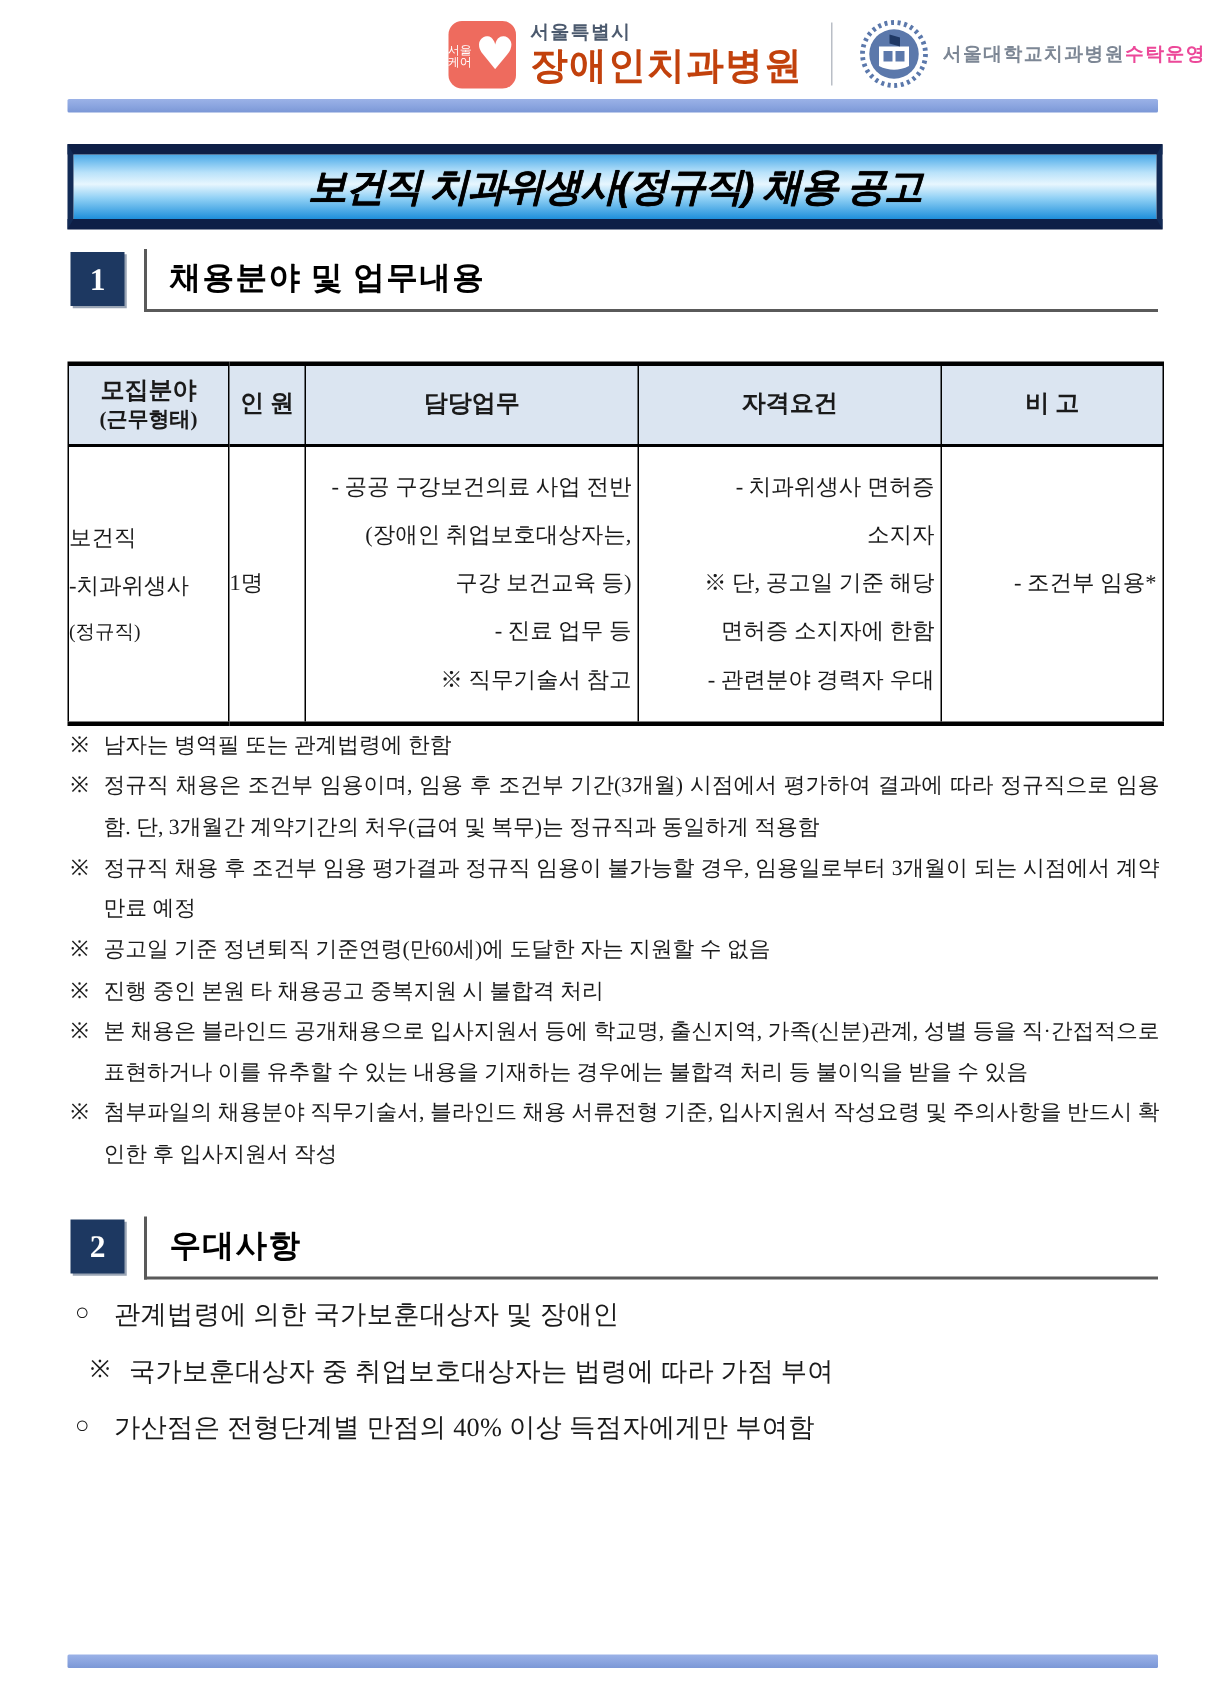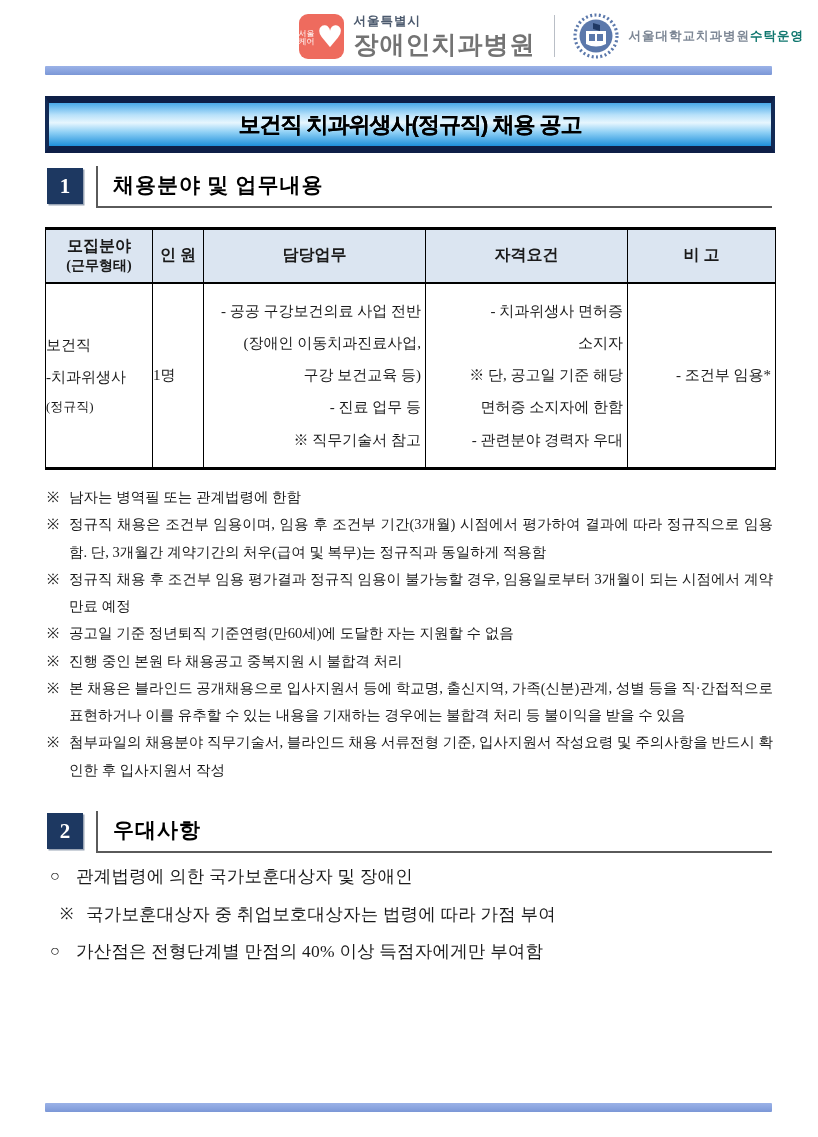--- a/index.html
+++ b/index.html
@@ -17,65 +17,65 @@
   .logo-badge { width: 45px; height: 45px; border-radius: 9px; background: #ee6b5e;
     display: flex; flex-direction: row; align-items: center; justify-content: flex-start;
     padding-top: 3px; }
   .logo-badge .badge-txt { font-family: "Liberation Sans", sans-serif; font-size: 8px;
     color: #ffffff; letter-spacing: 0px; line-height: 1; }
   .logo-badge .heart { color: #ffffff; font-size: 30px; line-height: 28px;
     font-family: "DejaVu Sans", sans-serif; margin-top: -2px; }
   .org-block { display: flex; flex-direction: column; justify-content: center; }
   .org-city { font-family: "Liberation Sans", sans-serif; font-size: 12.5px; color: #4c5a6e;
     font-weight: 700; letter-spacing: 1px; }
-  .org-name { font-family: "Liberation Sans", sans-serif; font-size: 25px; color: #737373;
+  .org-name { font-family: "Liberation Sans", sans-serif; font-size: 25px; color: #c2410c;
     font-weight: 800; letter-spacing: 1px; line-height: 1.15; }
   .logo-divider { width: 1px; height: 42px; background: #b9bec6; margin: 0 8px; }
   .seal { width: 46px; height: 46px; }
   .partner-block { display: flex; justify-content: center; }
   .partner-name { font-family: "Liberation Sans", sans-serif; font-size: 12.5px;
     color: #7d8795; font-weight: 600; letter-spacing: 1px; }
   .partner-role { font-family: "Liberation Sans", sans-serif; font-size: 12.5px;
-    color: #0f766e; font-weight: 600; letter-spacing: 1px; }
+    color: #ec4899; font-weight: 600; letter-spacing: 1px; }
 
   
   .accent-bar { position: absolute; left: 45px; width: 727px; height: 9px;
     background: linear-gradient(180deg, #9bb2e7 0%, #8aa4df 55%, #7b97d6 100%);
     border-radius: 1px; }
   .accent-bar.top { top: 66px; }
   .accent-bar.bottom { top: 1103px; }
 
   
   .banner { position: absolute; top: 96px; left: 45px; width: 730px; height: 57px;
     border-top: 7px solid #0e1f47; border-bottom: 7px solid #0e1f47;
     border-left: 4px solid #122a55; border-right: 4px solid #122a55;
     background: linear-gradient(180deg, #49a9e8 0%, #b9e2fa 28%, #e7f6fe 46%,
       #8fd0f5 68%, #1e8fdb 100%);
     display: flex; align-items: center; justify-content: center; }
   .banner-title { font-family: "Liberation Sans", "DejaVu Sans", sans-serif;
-    font-size: 22px; font-weight: 900; color: #000000; letter-spacing: -1px;
-    text-shadow: 0 0 0.5px #000; }
+    font-size: 26px; font-weight: 900; color: #000000; letter-spacing: -1px;
+    text-shadow: 0 0 0.5px #000; font-style: italic; }
 
   
   .section-head { position: absolute; left: 47px; width: 725px; height: 38px; }
   .section-head .num-box { position: absolute; left: 0; top: 0; width: 36px; height: 36px;
     background: #1d3861; color: #ffffff; display: flex; align-items: center;
     justify-content: center; font-size: 21px; font-weight: 700;
     box-shadow: 1.5px 1.5px 0 #9aa5b5; }
   .section-head .v-rule { position: absolute; left: 49px; top: -2px; bottom: -2px;
     width: 2px; background: #5a5a5a; }
   .section-head .sec-title { position: absolute; left: 66px; top: 3px;
     font-size: 21px; font-weight: 700; letter-spacing: 1px; color: #000000; }
   .section-head .h-rule { position: absolute; left: 49px; right: 0; bottom: -2px;
     height: 2px; background: #5a5a5a; }
   #section1 { top: 168px; }
   #section2 { top: 813px; }
 
   
-  .jobs-table { position: absolute; top: 227px; left: 45px; width: 730px;
+  .jobs-table { position: absolute; top: 241px; left: 45px; width: 730px;
     border-collapse: collapse; table-layout: fixed; }
   .jobs-table col.c1 { width: 107px; }
   .jobs-table col.c2 { width: 51px; }
   .jobs-table col.c3 { width: 222px; }
   .jobs-table col.c4 { width: 202px; }
   .jobs-table col.c5 { width: 148px; }
   .jobs-table th, .jobs-table td { border: 1.5px solid #000; }
   .jobs-table thead th { background: #dbe5f1; height: 54px; font-size: 16px;
     font-weight: 700; text-align: center; vertical-align: middle;
     border-top: 3px solid #000; border-bottom: 2px solid #000; }
@@ -171,21 +171,21 @@
     <tbody>
       <tr>
         <td class="cell-center">
           <div>보건직</div>
           <div>-치과위생사</div>
           <div class="small-line">(정규직)</div>
         </td>
         <td class="cell-center">1명</td>
         <td class="cell-left">
           <div>- 공공 구강보건의료 사업 전반</div>
-          <div class="ind1">(장애인 이동치과진료사업,</div>
+          <div class="ind1">(장애인 취업보호대상자는,</div>
           <div class="ind2">구강 보건교육 등)</div>
           <div>- 진료 업무 등</div>
           <div class="ind3">※ 직무기술서 참고</div>
         </td>
         <td class="cell-left">
           <div>- 치과위생사 면허증</div>
           <div class="ind4">소지자</div>
           <div>※ 단, 공고일 기준 해당</div>
           <div class="ind5">면허증 소지자에 한함</div>
           <div>- 관련분야 경력자 우대</div>

